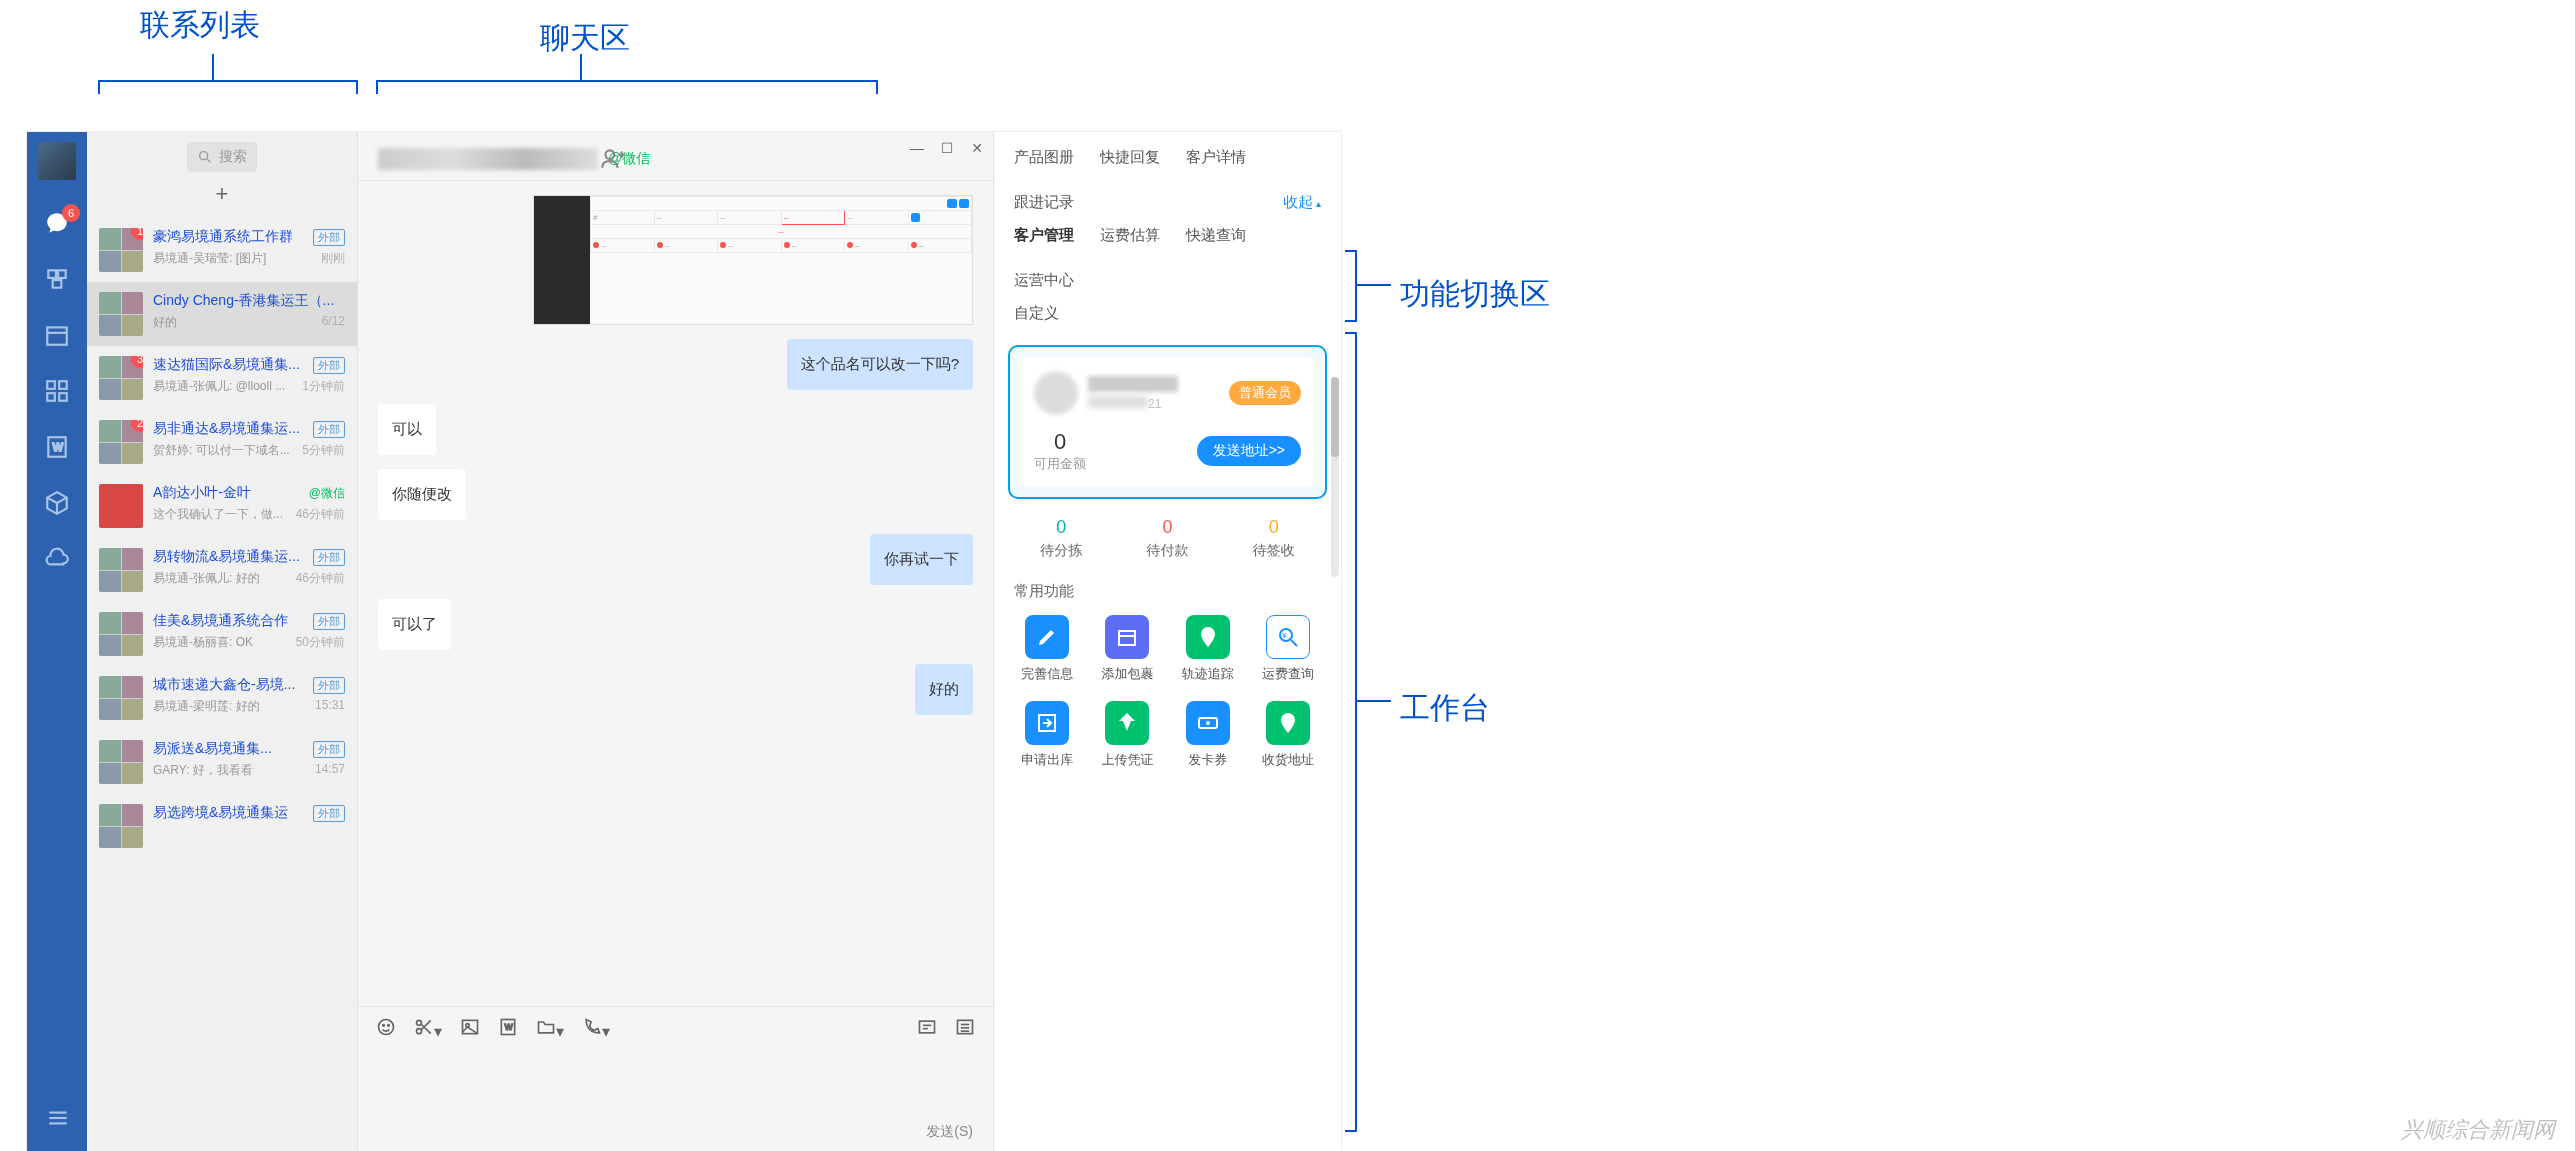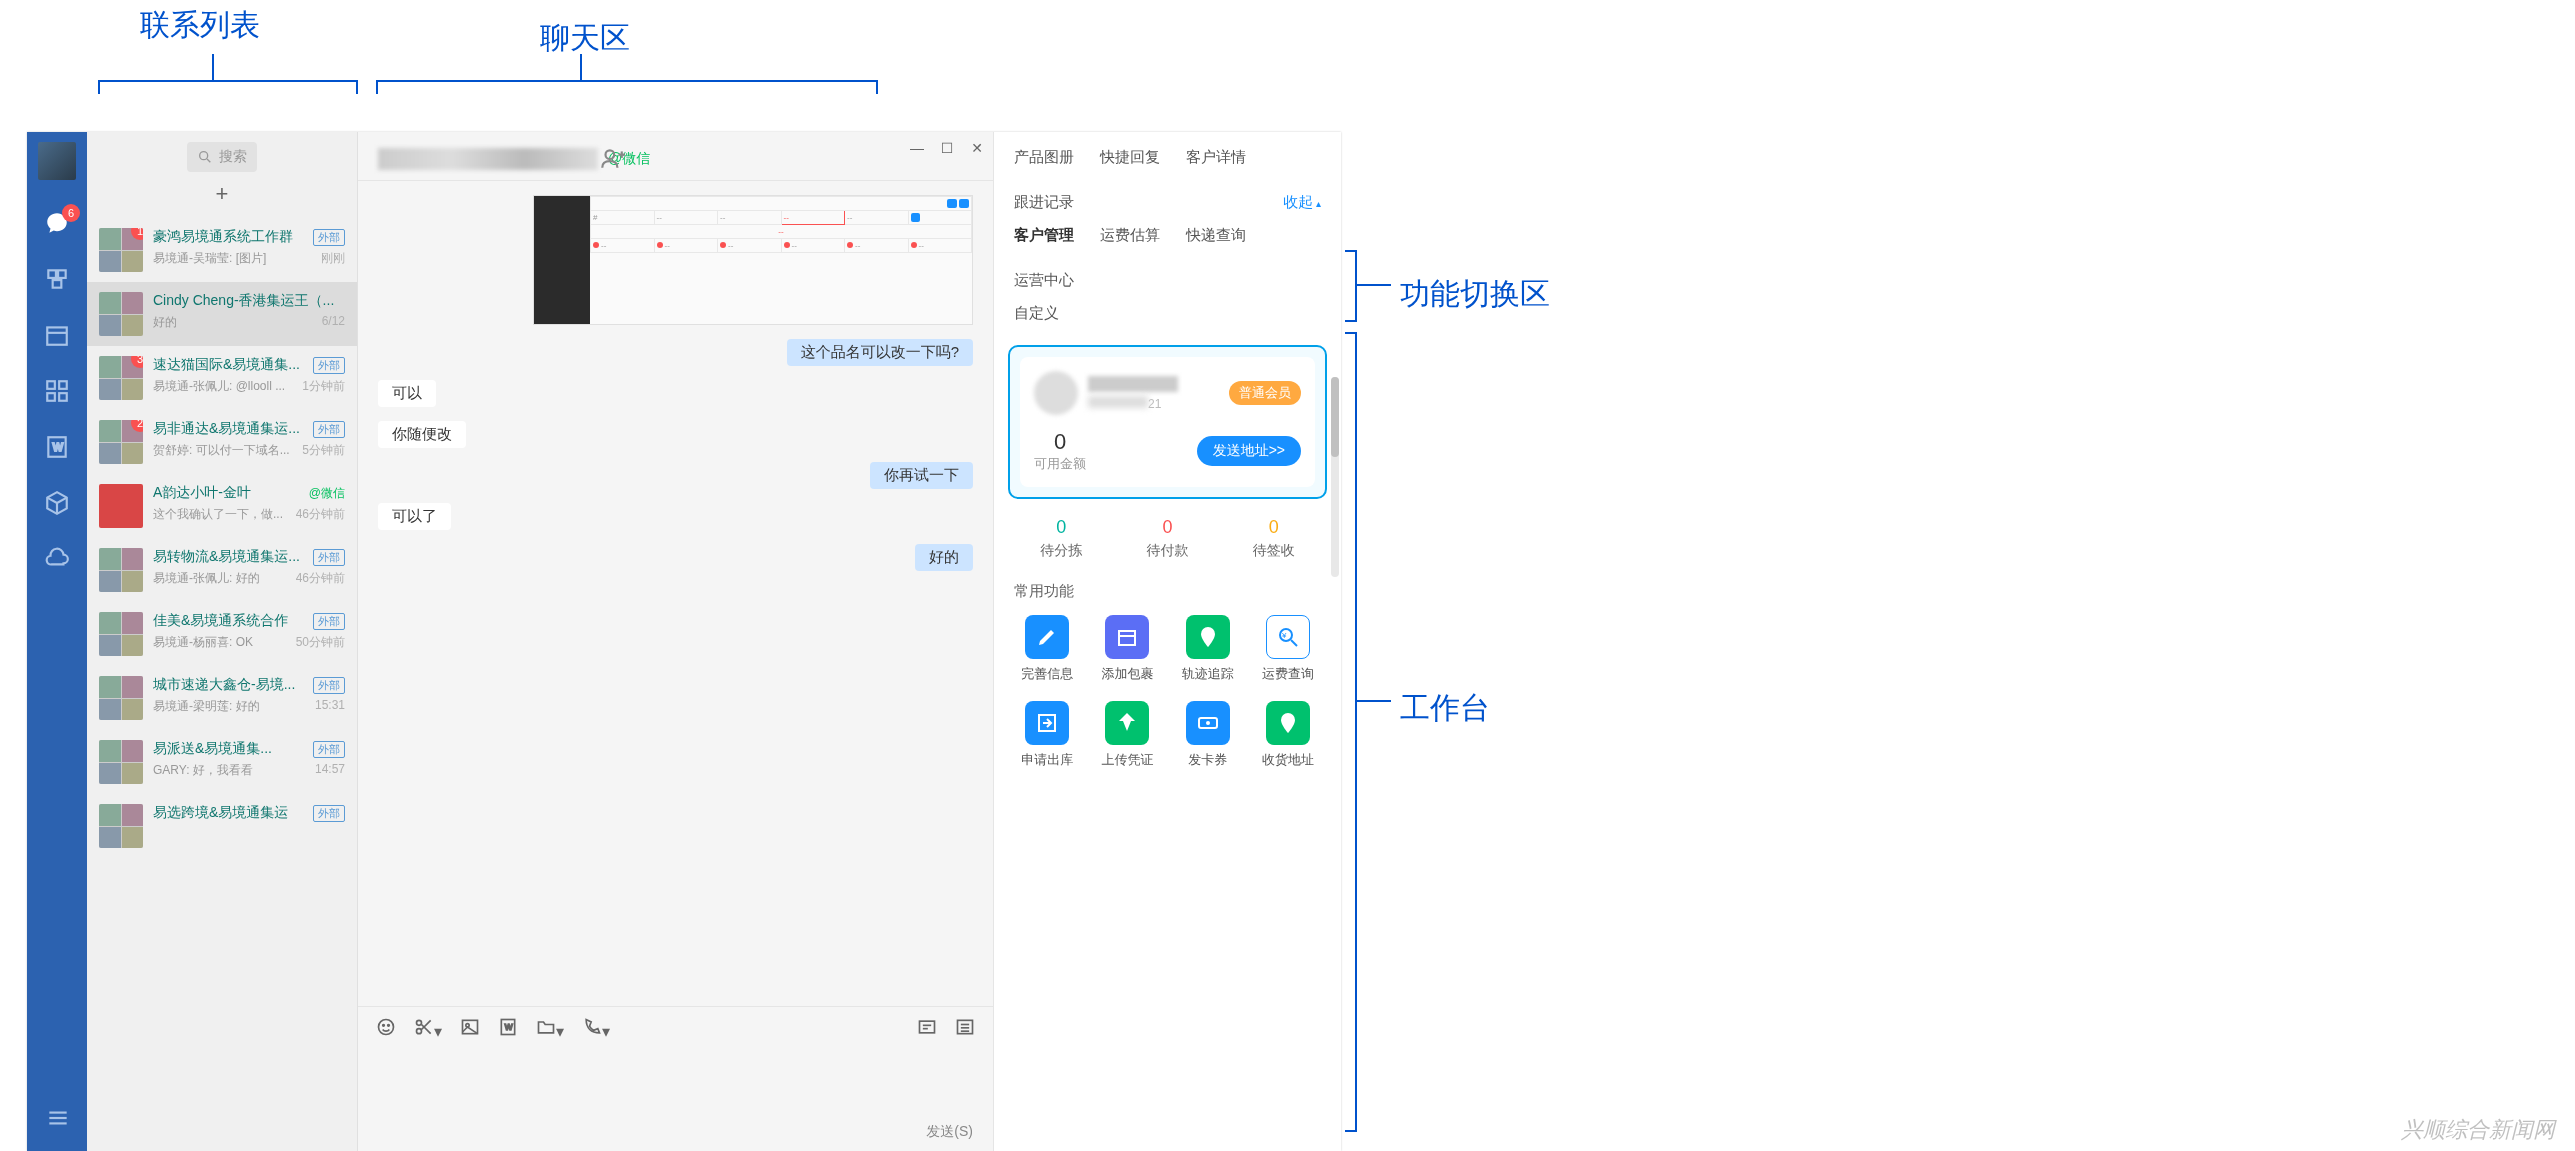--- a/index.html
+++ b/index.html
@@ -27,21 +27,21 @@
 .contact-list { flex: 1; overflow-y: auto; }
 .contact-item { display: flex; padding: 10px 12px; gap: 10px; cursor: pointer; position: relative; }
 .contact-item.active { background: #dcdcdc; }
 .contact-avatar { width: 44px; height: 44px; border-radius: 2px; background: #ccc; position: relative; display: grid; grid-template-columns: 1fr 1fr; grid-template-rows: 1fr 1fr; gap: 1px; overflow: hidden; }
 .contact-avatar.single { display: block; }
 .contact-avatar .cell { background: #bbb; }
 .contact-avatar .cell:nth-child(1){background:#8a9;} .contact-avatar .cell:nth-child(2){background:#a89;} .contact-avatar .cell:nth-child(3){background:#89a;} .contact-avatar .cell:nth-child(4){background:#aa8;}
 .contact-avatar .badge2 { position: absolute; top: -6px; right: -6px; background: #fa5151; color: #fff; font-size: 11px; border-radius: 10px; min-width: 18px; height: 18px; line-height: 18px; text-align: center; z-index: 2; }
 .contact-info { flex: 1; min-width: 0; }
 .contact-info .row1 { display: flex; align-items: center; gap: 6px; }
-.contact-info .name { font-size: 14px; color: #0f766e; white-space: nowrap; overflow: hidden; text-overflow: ellipsis; flex: 1; }
+.contact-info .name { font-size: 14px; color: #1d4ed8; white-space: nowrap; overflow: hidden; text-overflow: ellipsis; flex: 1; }
 .ext-tag { border: 1px solid #5b9bd5; color: #5b9bd5; font-size: 11px; padding: 0 4px; border-radius: 2px; }
 .wx-tag { color: #07c160; font-size: 12px; }
 .contact-info .row2 { display: flex; justify-content: space-between; margin-top: 4px; }
 .contact-info .preview { font-size: 12px; color: #999; white-space: nowrap; overflow: hidden; text-overflow: ellipsis; flex: 1; }
 .contact-info .time { font-size: 12px; color: #b0b0b0; margin-left: 6px; }
 
 .chat-panel { flex: 1; display: flex; flex-direction: column; background: #f5f5f5; position: relative; }
 .window-controls { position: absolute; right: 8px; top: 8px; display: flex; gap: 14px; color: #666; font-size: 14px; z-index: 5; }
 .window-controls span { cursor: pointer; width: 16px; text-align: center; }
 .chat-header { padding: 16px 20px 10px; border-bottom: 1px solid #e5e5e5; display: flex; align-items: center; gap: 10px; }
@@ -50,21 +50,21 @@
 
 .chat-body { flex: 1; padding: 14px 20px; overflow-y: auto; display: flex; flex-direction: column; gap: 14px; }
 .img-msg { align-self: flex-end; width: 440px; height: 130px; background: #fff; border: 1px solid #e0e0e0; display: flex; font-size: 8px; }
 .img-msg .imleft { width: 56px; background: #2b2b2b; }
 .img-msg .imright { flex: 1; background: #fafafa; position: relative; }
 .table-mini { width:100%; border-collapse:collapse;}
 .table-mini td{border:1px solid #e8e8e8; padding:2px; color:#999;}
 .blue-mini{display:inline-block; background:#1890ff; color:#fff; padding:1px 4px; border-radius:2px; font-size:7px;}
 .red-dot{display:inline-block;width:6px;height:6px;background:#fa5151;border-radius:50%;margin-right:2px;}
 
-.bubble { padding: 4px 14px; border-radius: 4px; font-size: 15px; max-width: 600px; }
+.bubble { padding: 16px 14px; border-radius: 4px; font-size: 15px; max-width: 600px; }
 .bubble.in { align-self: flex-start; background: #fff; color: #333; }
 .bubble.out { align-self: flex-end; background: #cce4ff; color: #333; }
 
 .chat-toolbar { display: flex; align-items: center; padding: 10px 18px; border-top: 1px solid #e5e5e5; gap: 18px; color: #666; }
 .chat-toolbar .tool { cursor: pointer; }
 .chat-toolbar svg { width: 20px; height: 20px; }
 .chat-toolbar .spacer { flex: 1; }
 .chat-input-area { height: 100px; padding: 0 20px 10px; position: relative; }
 .send-btn { position: absolute; right: 20px; bottom: 10px; font-size: 14px; color: #888; }
 

